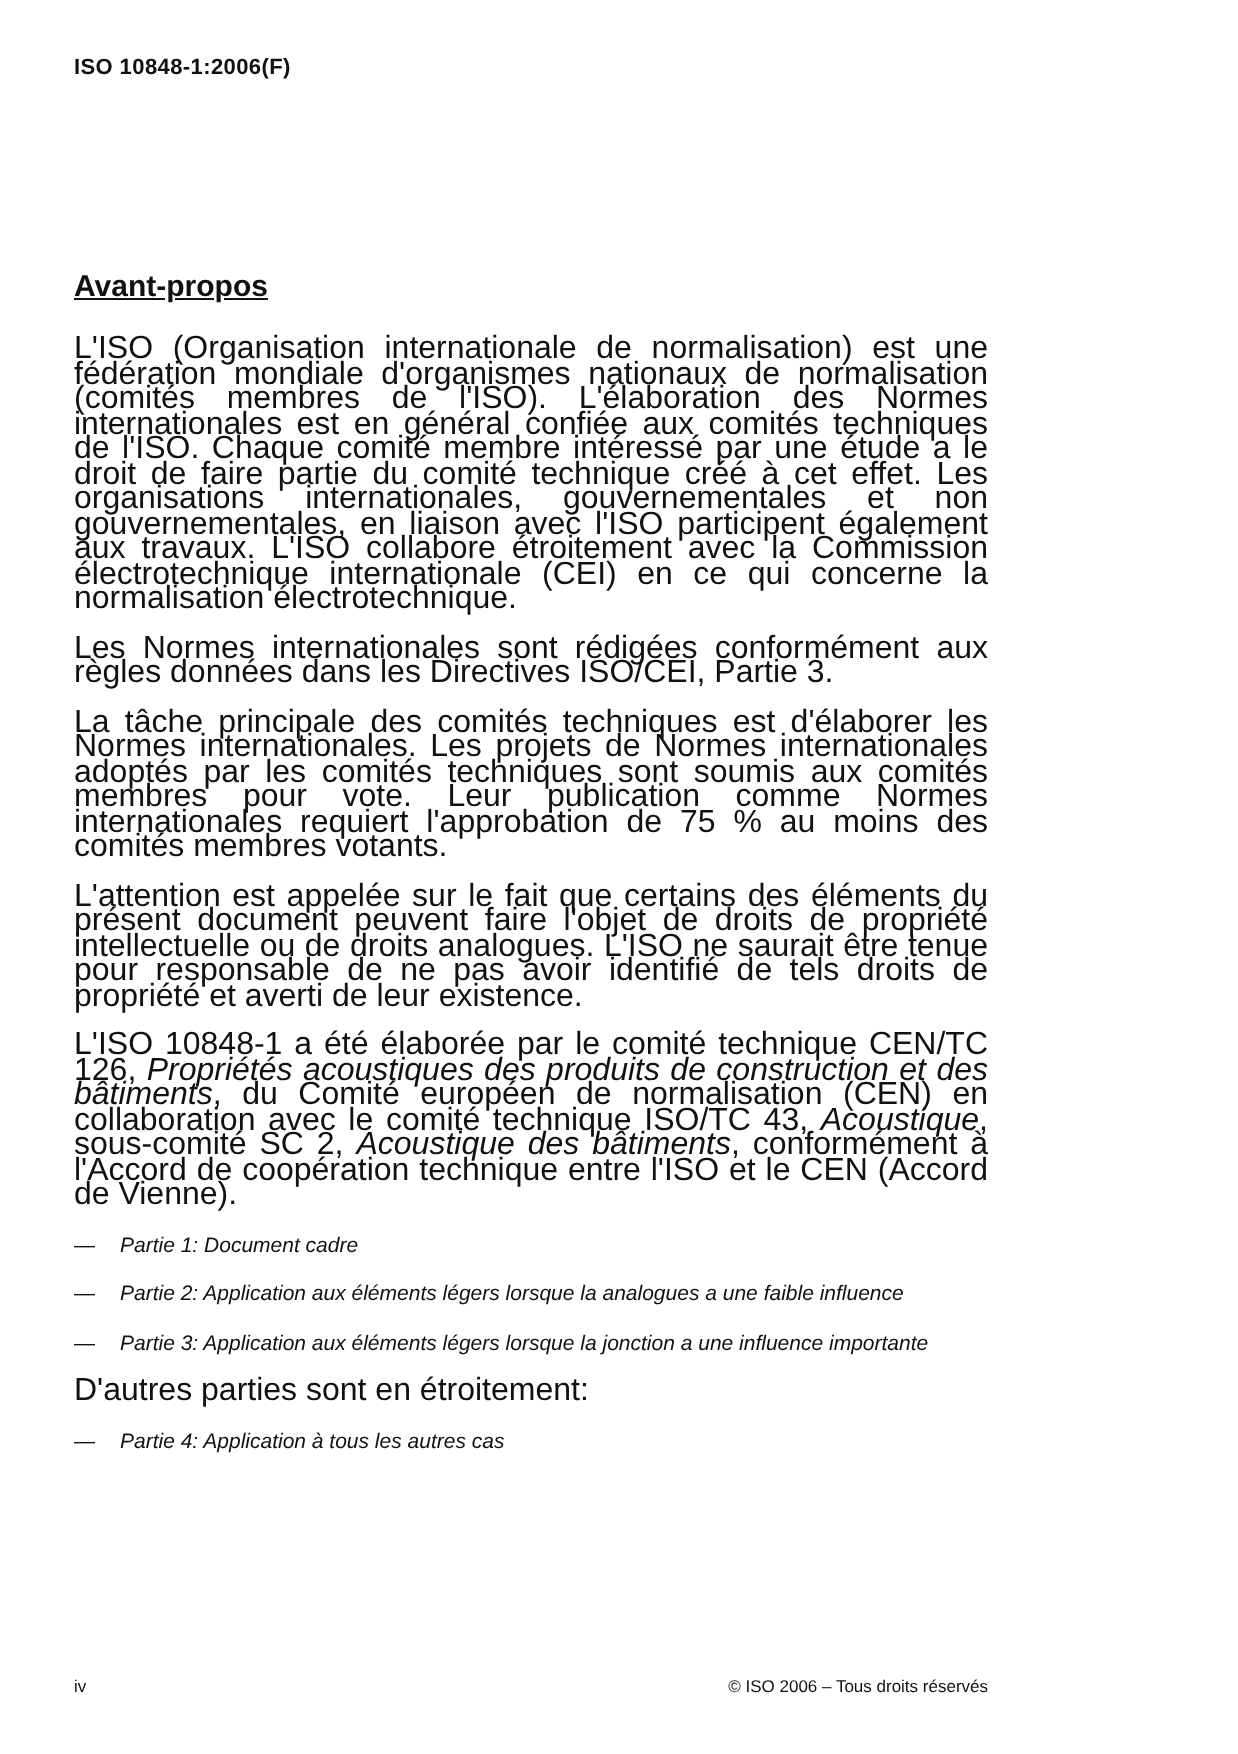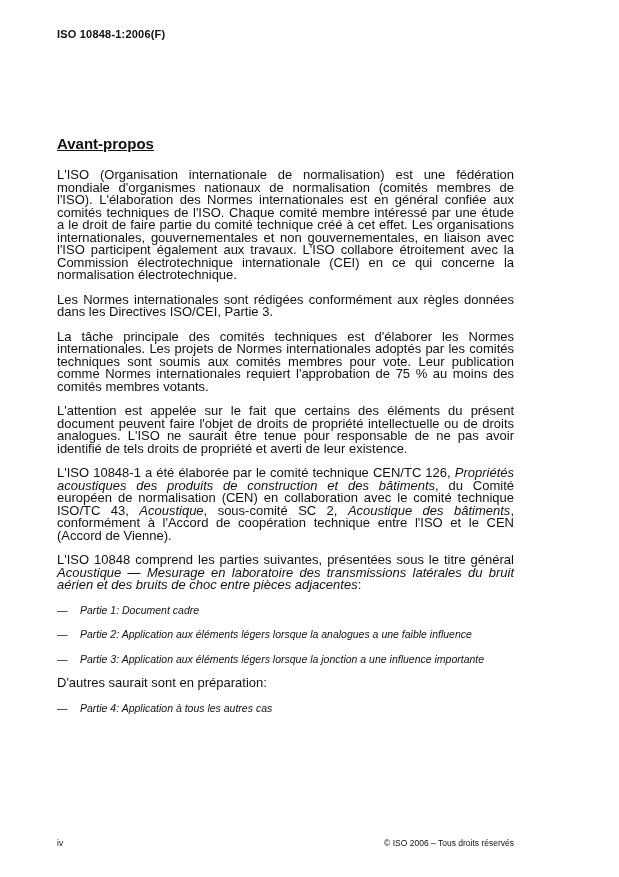--- a/index.html
+++ b/index.html
@@ -9,41 +9,40 @@
   }
   .page {
     position: relative;
     width: 530px;
     height: 877px;
     background: #ffffff;
     color: #111111;
     font-family: "Liberation Sans", "DejaVu Sans", sans-serif;
     overflow: hidden;
     box-sizing: border-box;
-    margin-left: 20px;
   }
   .content {
     position: absolute;
     left: 37px;
     right: 36px;
     top: 28px;
   }
   .doc-header {
     font-size: 11px;
     font-weight: bold;
     letter-spacing: 0.2px;
   }
   .doc-title {
     font-size: 15px;
     font-weight: bold;
     margin: 95px 0 17px 0;
     text-decoration: underline;
   }
   .para {
-    font-size: 13px;
+    font-size: 16px;
     line-height: 12.5px;
     text-align: justify;
     margin: 0 0 12px 0;
   }
   .list-item {
     font-size: 10.5px;
     line-height: 12.5px;
     display: flex;
     margin: 0 0 12px 0;
   }
@@ -73,34 +72,33 @@
 <div class="page">
   <div class="content">
     <div class="doc-header">ISO 10848-1:2006(F)</div>
     <div class="doc-title">Avant-propos</div>
     <div>
         <div class="para"><span>L'ISO (Organisation internationale de normalisation) est une fédération mondiale d'organismes nationaux de normalisation (comités membres de l'ISO). L'élaboration des Normes internationales est en général confiée aux comités techniques de l'ISO. Chaque comité membre intéressé par une étude a le droit de faire partie du comité technique créé à cet effet. Les organisations internationales, gouvernementales et non gouvernementales, en liaison avec l'ISO participent également aux travaux. L'ISO collabore étroitement avec la Commission électrotechnique internationale (CEI) en ce qui concerne la normalisation électrotechnique.</span></div>
         <div class="para"><span>Les Normes internationales sont rédigées conformément aux règles données dans les Directives ISO/CEI, Partie 3.</span></div>
         <div class="para"><span>La tâche principale des comités techniques est d'élaborer les Normes internationales. Les projets de Normes internationales adoptés par les comités techniques sont soumis aux comités membres pour vote. Leur publication comme Normes internationales requiert l'approbation de 75 % au moins des comités membres votants.</span></div>
         <div class="para"><span>L'attention est appelée sur le fait que certains des éléments du présent document peuvent faire l'objet de droits de propriété intellectuelle ou de droits analogues. L'ISO ne saurait être tenue pour responsable de ne pas avoir identifié de tels droits de propriété et averti de leur existence.</span></div>
         <div class="para"><span>L'ISO 10848-1 a été élaborée par le comité technique CEN/TC 126, </span><span class="it">Propriétés acoustiques des produits de construction et des bâtiments</span><span>, du Comité européen de normalisation (CEN) en collaboration avec le comité technique ISO/TC 43, </span><span class="it">Acoustique</span><span>, sous-comité SC 2, </span><span class="it">Acoustique des bâtiments</span><span>, conformément à l'Accord de coopération technique entre l'ISO et le CEN (Accord de Vienne).</span></div>
-        <div class="para"><span>L'ISO 10848 comprend les parties suivantes, présentées sous le titre général </span><span class="it">Acoustique — Mesurage en laboratoire des transmissions latérales du bruit aérien et des bruits de choc entre pièces adjacentes</span><span>:</span></div>
         <div class="list-item">
           <span class="dash">—</span>
           <span class="li-text"><span class="it">Partie 1: Document cadre</span></span>
         </div>
         <div class="list-item">
           <span class="dash">—</span>
           <span class="li-text"><span class="it">Partie 2: Application aux éléments légers lorsque la analogues a une faible influence</span></span>
         </div>
         <div class="list-item">
           <span class="dash">—</span>
           <span class="li-text"><span class="it">Partie 3: Application aux éléments légers lorsque la jonction a une influence importante</span></span>
         </div>
-        <div class="para"><span>D'autres saurait sont en préparation:</span></div>
+        <div class="para"><span>D'autres parties sont en étroitement:</span></div>
         <div class="list-item">
           <span class="dash">—</span>
           <span class="li-text"><span class="it">Partie 4: Application à tous les autres cas</span></span>
         </div>
       </div>
   </div>
   <div class="footer">
     <span>iv</span>
     <span>© ISO 2006 – Tous droits réservés</span>
   </div>

